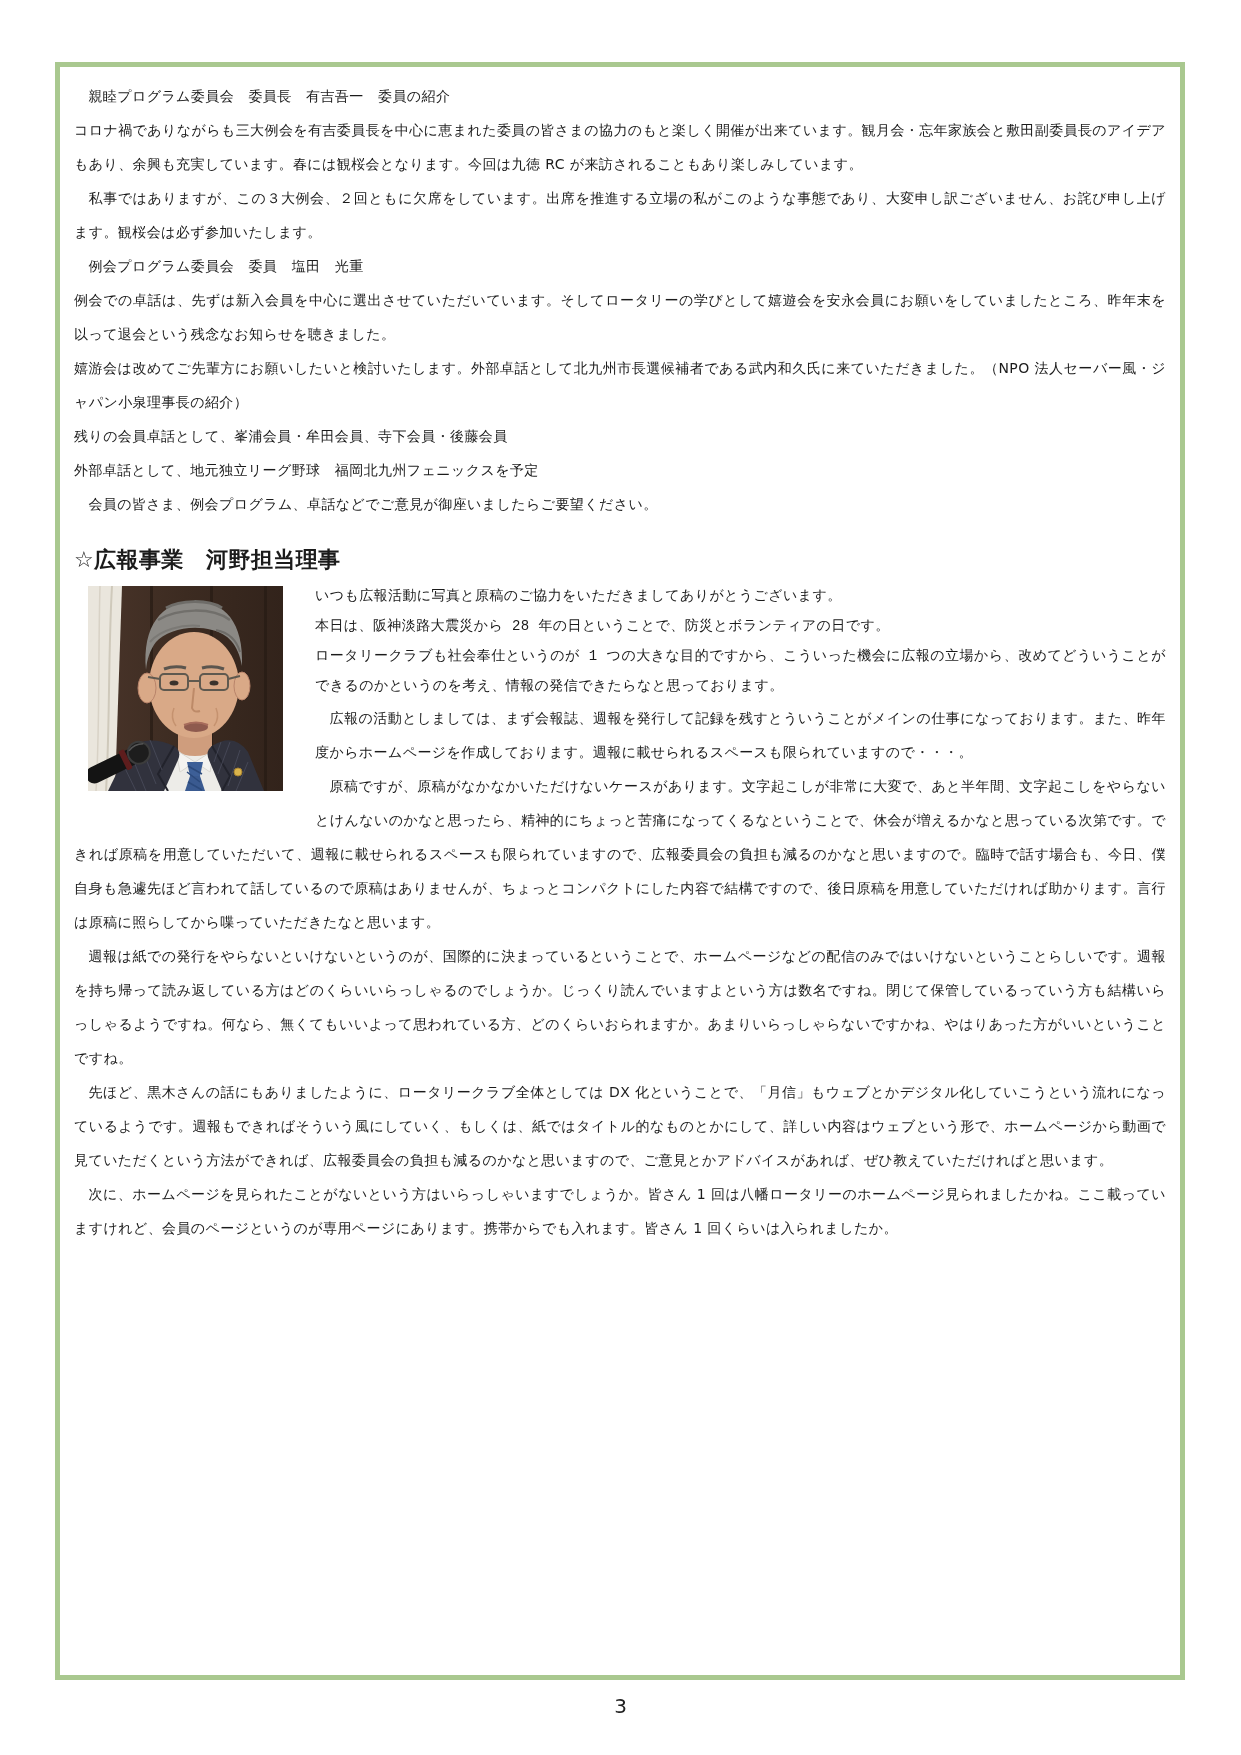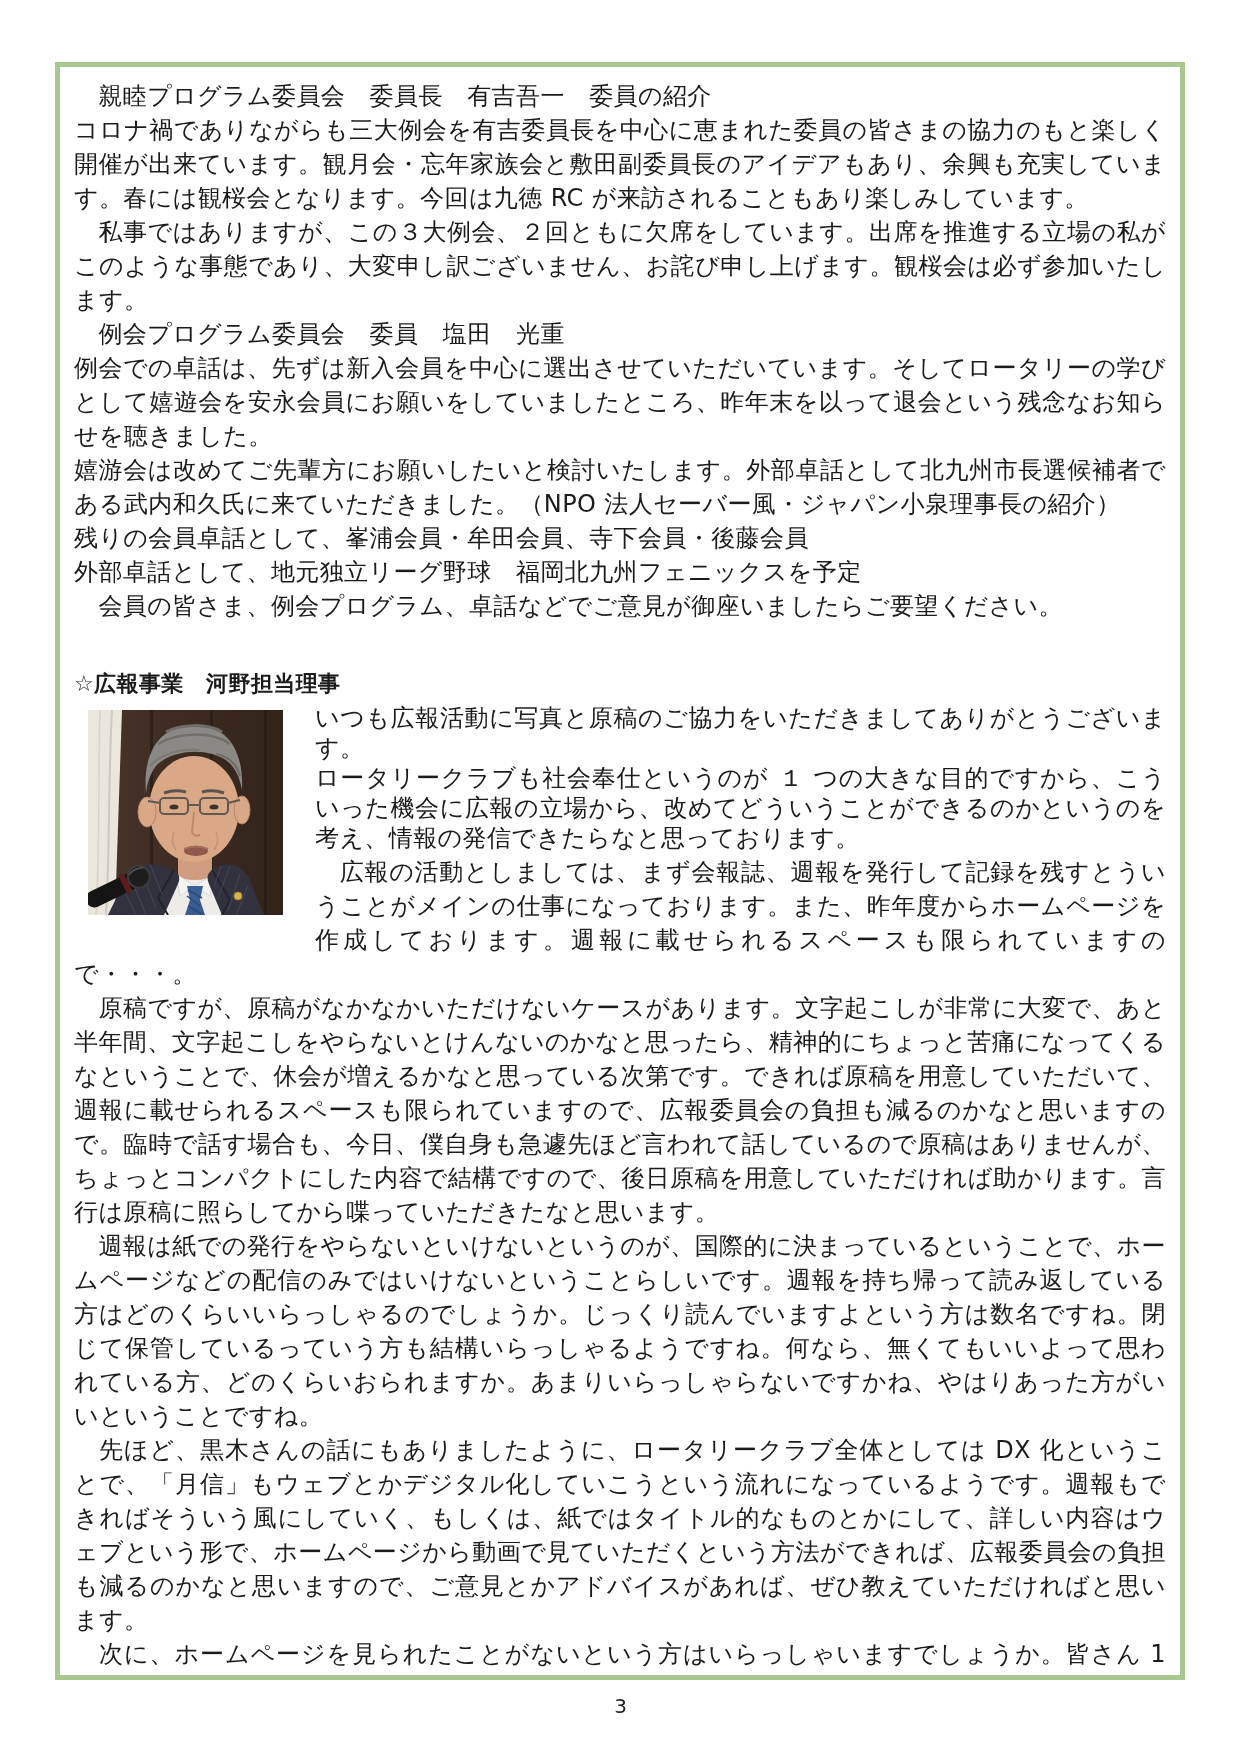--- a/index.html
+++ b/index.html
@@ -21,31 +21,31 @@
     top: 62px;
     width: 1130px;
     height: 1618px;
     border: 5px solid #a9c88f;
     box-sizing: border-box;
     padding: 12px 14px 0 14px;
     overflow: hidden;
   }
   p.body {
     margin: 0;
-    font-size: 24px;
+    font-size: 14px;
     line-height: 34px;
     letter-spacing: 0.4px;
     text-align: justify;
   }
   p.lead {
     line-height: 30px;
     font-family: Liberation Mono, monospace;
   }
   h2.pr-heading {
-    margin: 44px 0 4px 0;
+    margin: 22px 0 4px 0;
     font-size: 22px;
     line-height: 34px;
     font-weight: 700;
     letter-spacing: 0.4px;
   }
   .photo {
     float: left;
     width: 195px;
     height: 205px;
     margin: 5px 32px 24px 14px;
@@ -167,20 +167,21 @@
         <g transform="rotate(-26 40 172)">
           <rect x="-6" y="164" width="56" height="17" rx="8" fill="#141414"></rect>
           <rect x="34" y="162" width="6" height="21" rx="2" fill="#5e1d1d"></rect>
           <circle cx="52" cy="172" r="11" fill="#1d1d1d" stroke="#3c3c3c" stroke-width="2"></circle>
           <path d="M44,166 Q52,162 60,166" stroke="#555" stroke-width="1.5" fill="none"></path>
         </g>
       </svg>
     </div>
 
     <p class="body lead">いつも広報活動に写真と原稿のご協力をいただきましてありがとうございます。</p>
+    <p class="body lead">本日は、阪神淡路大震災から 28 年の日ということで、防災とボランティアの日です。</p>
     <p class="body lead">ロータリークラブも社会奉仕というのが 1 つの大きな目的ですから、こういった機会に広報の立場から、改めてどういうことができるのかというのを考え、情報の発信できたらなと思っております。</p>
 
     <p class="body">　広報の活動としましては、まず会報誌、週報を発行して記録を残すとういうことがメインの仕事になっております。また、昨年度からホームページを作成しております。週報に載せられるスペースも限られていますので・・・。</p>
     <p class="body">　原稿ですが、原稿がなかなかいただけないケースがあります。文字起こしが非常に大変で、あと半年間、文字起こしをやらないとけんないのかなと思ったら、精神的にちょっと苦痛になってくるなということで、休会が増えるかなと思っている次第です。できれば原稿を用意していただいて、週報に載せられるスペースも限られていますので、広報委員会の負担も減るのかなと思いますので。臨時で話す場合も、今日、僕自身も急遽先ほど言われて話しているので原稿はありませんが、ちょっとコンパクトにした内容で結構ですので、後日原稿を用意していただければ助かります。言行は原稿に照らしてから喋っていただきたなと思います。</p>
     <p class="body">　週報は紙での発行をやらないといけないというのが、国際的に決まっているということで、ホームページなどの配信のみではいけないということらしいです。週報を持ち帰って読み返している方はどのくらいいらっしゃるのでしょうか。じっくり読んでいますよという方は数名ですね。閉じて保管しているっていう方も結構いらっしゃるようですね。何なら、無くてもいいよって思われている方、どのくらいおられますか。あまりいらっしゃらないですかね、やはりあった方がいいということですね。</p>
     <p class="body">　先ほど、黒木さんの話にもありましたように、ロータリークラブ全体としては DX 化ということで、「月信」もウェブとかデジタル化していこうという流れになっているようです。週報もできればそういう風にしていく、もしくは、紙ではタイトル的なものとかにして、詳しい内容はウェブという形で、ホームページから動画で見ていただくという方法ができれば、広報委員会の負担も減るのかなと思いますので、ご意見とかアドバイスがあれば、ぜひ教えていただければと思います。</p>
     <p class="body">　次に、ホームページを見られたことがないという方はいらっしゃいますでしょうか。皆さん 1 回は八幡ロータリーのホームページ見られましたかね。ここ載っていますけれど、会員のページというのが専用ページにあります。携帯からでも入れます。皆さん 1 回くらいは入られましたか。</p>
 
   </section>
 

